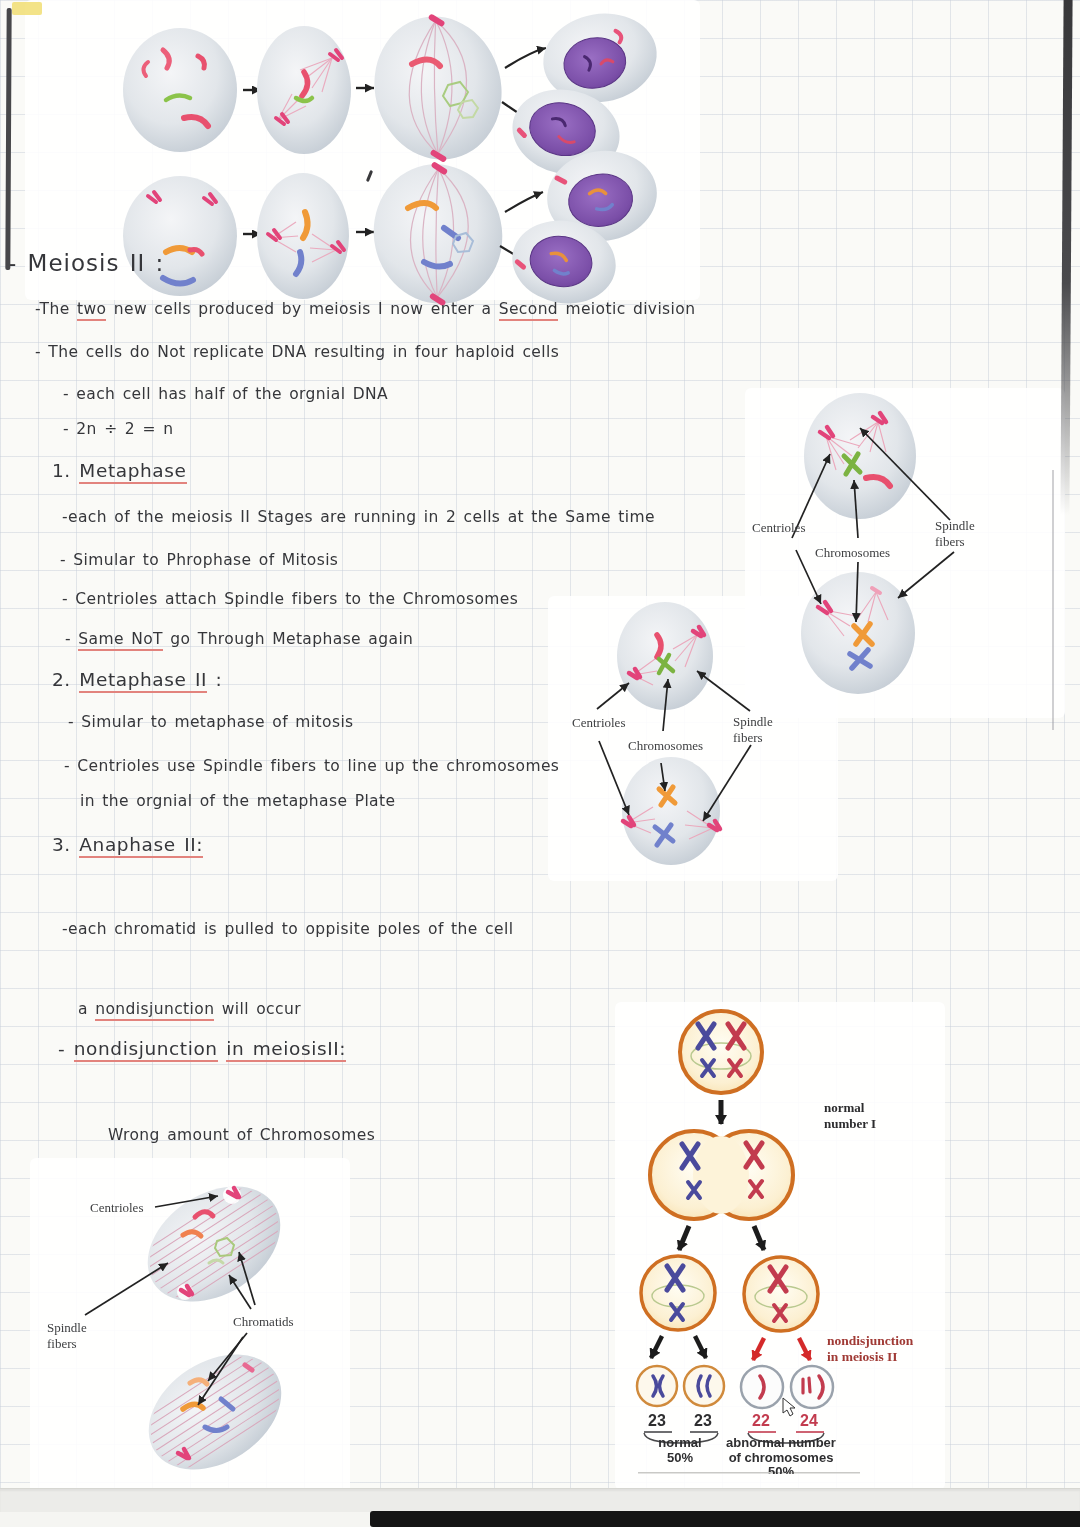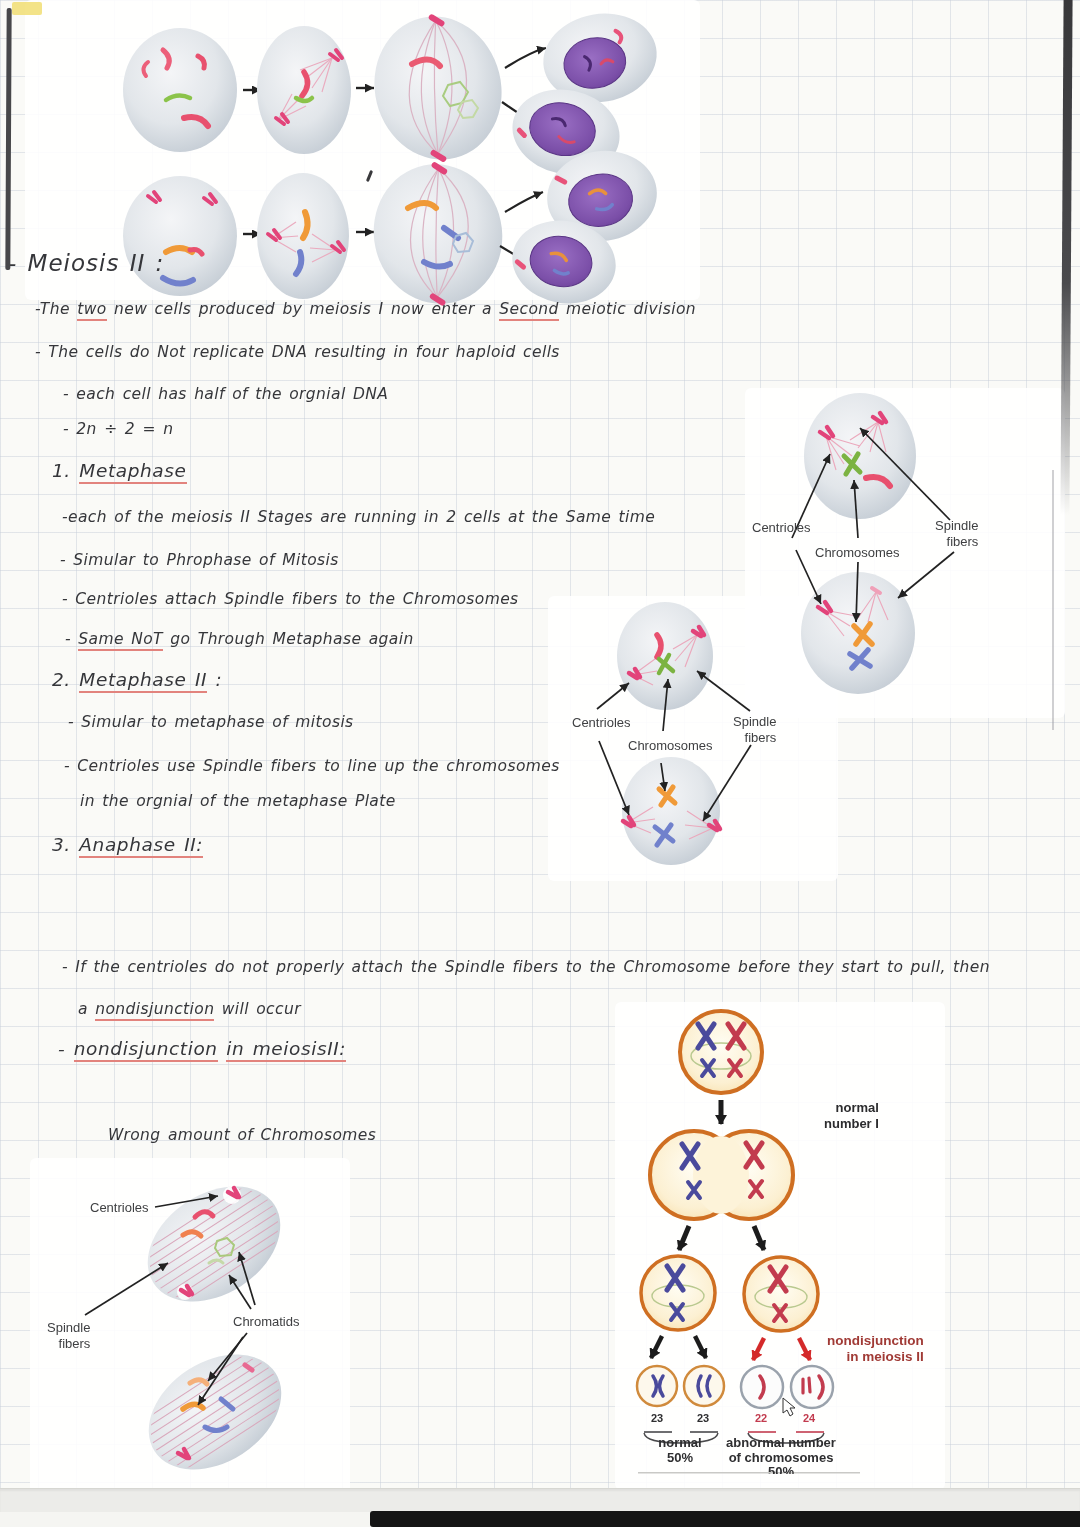--- a/index.html
+++ b/index.html
@@ -5,31 +5,31 @@
   html,body{margin:0;padding:0;background:#e8e8e8;}
   .page{position:relative;width:1080px;height:1527px;overflow:hidden;
     background-color:#fafaf7;
     background-image:
       linear-gradient(rgba(200,207,218,.5) 1px, transparent 1px),
       linear-gradient(90deg, rgba(200,207,218,.5) 1px, transparent 1px);
     background-size:38px 38px;
     font-family:"DejaVu Sans",sans-serif;}
   .panel{position:absolute;background:rgba(255,255,255,.88);border-radius:6px;z-index:1;}
   .hw{position:absolute;color:#35363a;font-size:15.5px;letter-spacing:.4px;word-spacing:2px;
-      white-space:nowrap;z-index:3;line-height:1.2;font-style:italic;}
+      white-space:nowrap;z-index:3;line-height:1.2;}
   .hw-head{font-size:23px;letter-spacing:1px;}
   .hw-title{font-size:18.5px;letter-spacing:.6px;}
   .ru{border-bottom:2.5px solid #e2837d;padding-bottom:1px;}
-  .lbl{position:absolute;font-family:Liberation Sans, sans-serif;font-size:13px;color:#3f4042;
-       line-height:1.2;z-index:3;white-space:nowrap;text-align:right;}
+  .lbl{position:absolute;font-family:Liberation Serif, serif;font-size:13px;color:#3f4042;
+       line-height:1.2;z-index:3;white-space:nowrap;}
   .lbl span{display:block;}
   .bold{font-weight:bold;}
   .nd-red{color:#a03a35;}
   .count{position:absolute;font-family:"Liberation Sans",sans-serif;font-weight:bold;
-         font-size:11px;color:#2e2e30;width:26px;text-align:center;z-index:3;}
+         font-size:16px;color:#2e2e30;width:26px;text-align:center;z-index:3;}
   .count.red{color:#c23b4e;}
   .cap{position:absolute;font-family:"Liberation Sans",sans-serif;font-weight:bold;
        font-size:13px;color:#2e2e30;text-align:center;line-height:1.12;z-index:3;}
   .clip-half{height:9px;overflow:hidden;}
   svg.diagram{position:absolute;z-index:2;overflow:visible;}
   .edge-left{position:absolute;left:6px;top:8px;width:5px;height:262px;background:#47474a;
              border-radius:2px;transform:rotate(.3deg);z-index:4;}
   .corner-yellow{position:absolute;left:12px;top:2px;width:30px;height:13px;background:#f0dc6a;
              opacity:.8;border-radius:2px;z-index:4;}
   .edge-right{position:absolute;left:1062px;top:0;width:9px;height:515px;
@@ -214,21 +214,21 @@
   <div class="hw" style="left:60px;top:551px">- Simular to Phrophase of Mitosis</div>
   <div class="hw" style="left:62px;top:590px">- Centrioles attach Spindle fibers to the Chromosomes</div>
   <div class="hw" style="left:65px;top:630px"><span>- </span><span class="ru">Same NoT</span><span> go Through Metaphase again</span></div>
 
   <div class="hw hw-title" style="left:52px;top:669px"><span>2.</span> <span class="ru">Metaphase II</span><span> :</span></div>
   <div class="hw" style="left:68px;top:713px">- Simular to metaphase of mitosis</div>
   <div class="hw" style="left:64px;top:757px">- Centrioles use Spindle fibers to line up the chromosomes</div>
   <div class="hw" style="left:80px;top:792px">in the orgnial of the metaphase Plate</div>
 
   <div class="hw hw-title" style="left:52px;top:834px"><span>3.</span> <span class="ru">Anaphase II:</span></div>
-  <div class="hw" style="left:62px;top:958px">- If the centrioles do not properly attach the Spindle fibers to the Chromosome before they start to pull, then</div>
+  <div class="hw" style="left:62px;top:920px">-each chromatid is pulled to oppisite poles of the cell</div>
   <div class="hw" style="left:78px;top:1000px"><span>a </span><span class="ru">nondisjunction</span><span> will occur</span></div>
 
   <div class="hw hw-title" style="left:58px;top:1038px"><span>- </span><span class="ru">nondisjunction</span><span> </span><span class="ru">in meiosisII:</span></div>
   <div class="hw" style="left:108px;top:1126px">Wrong amount of Chromosomes</div>
 
   <svg class="diagram" style="left:740px;top:386px" width="330" height="334" viewBox="0 0 330 334">
     <ellipse cx="120" cy="70" rx="56" ry="63" fill="url(#cg)"></ellipse>
     <g stroke="#eba8bc" stroke-width="1.1">
       <line x1="86" y1="50" x2="112" y2="70"></line>
         <line x1="86" y1="50" x2="104" y2="78"></line>

